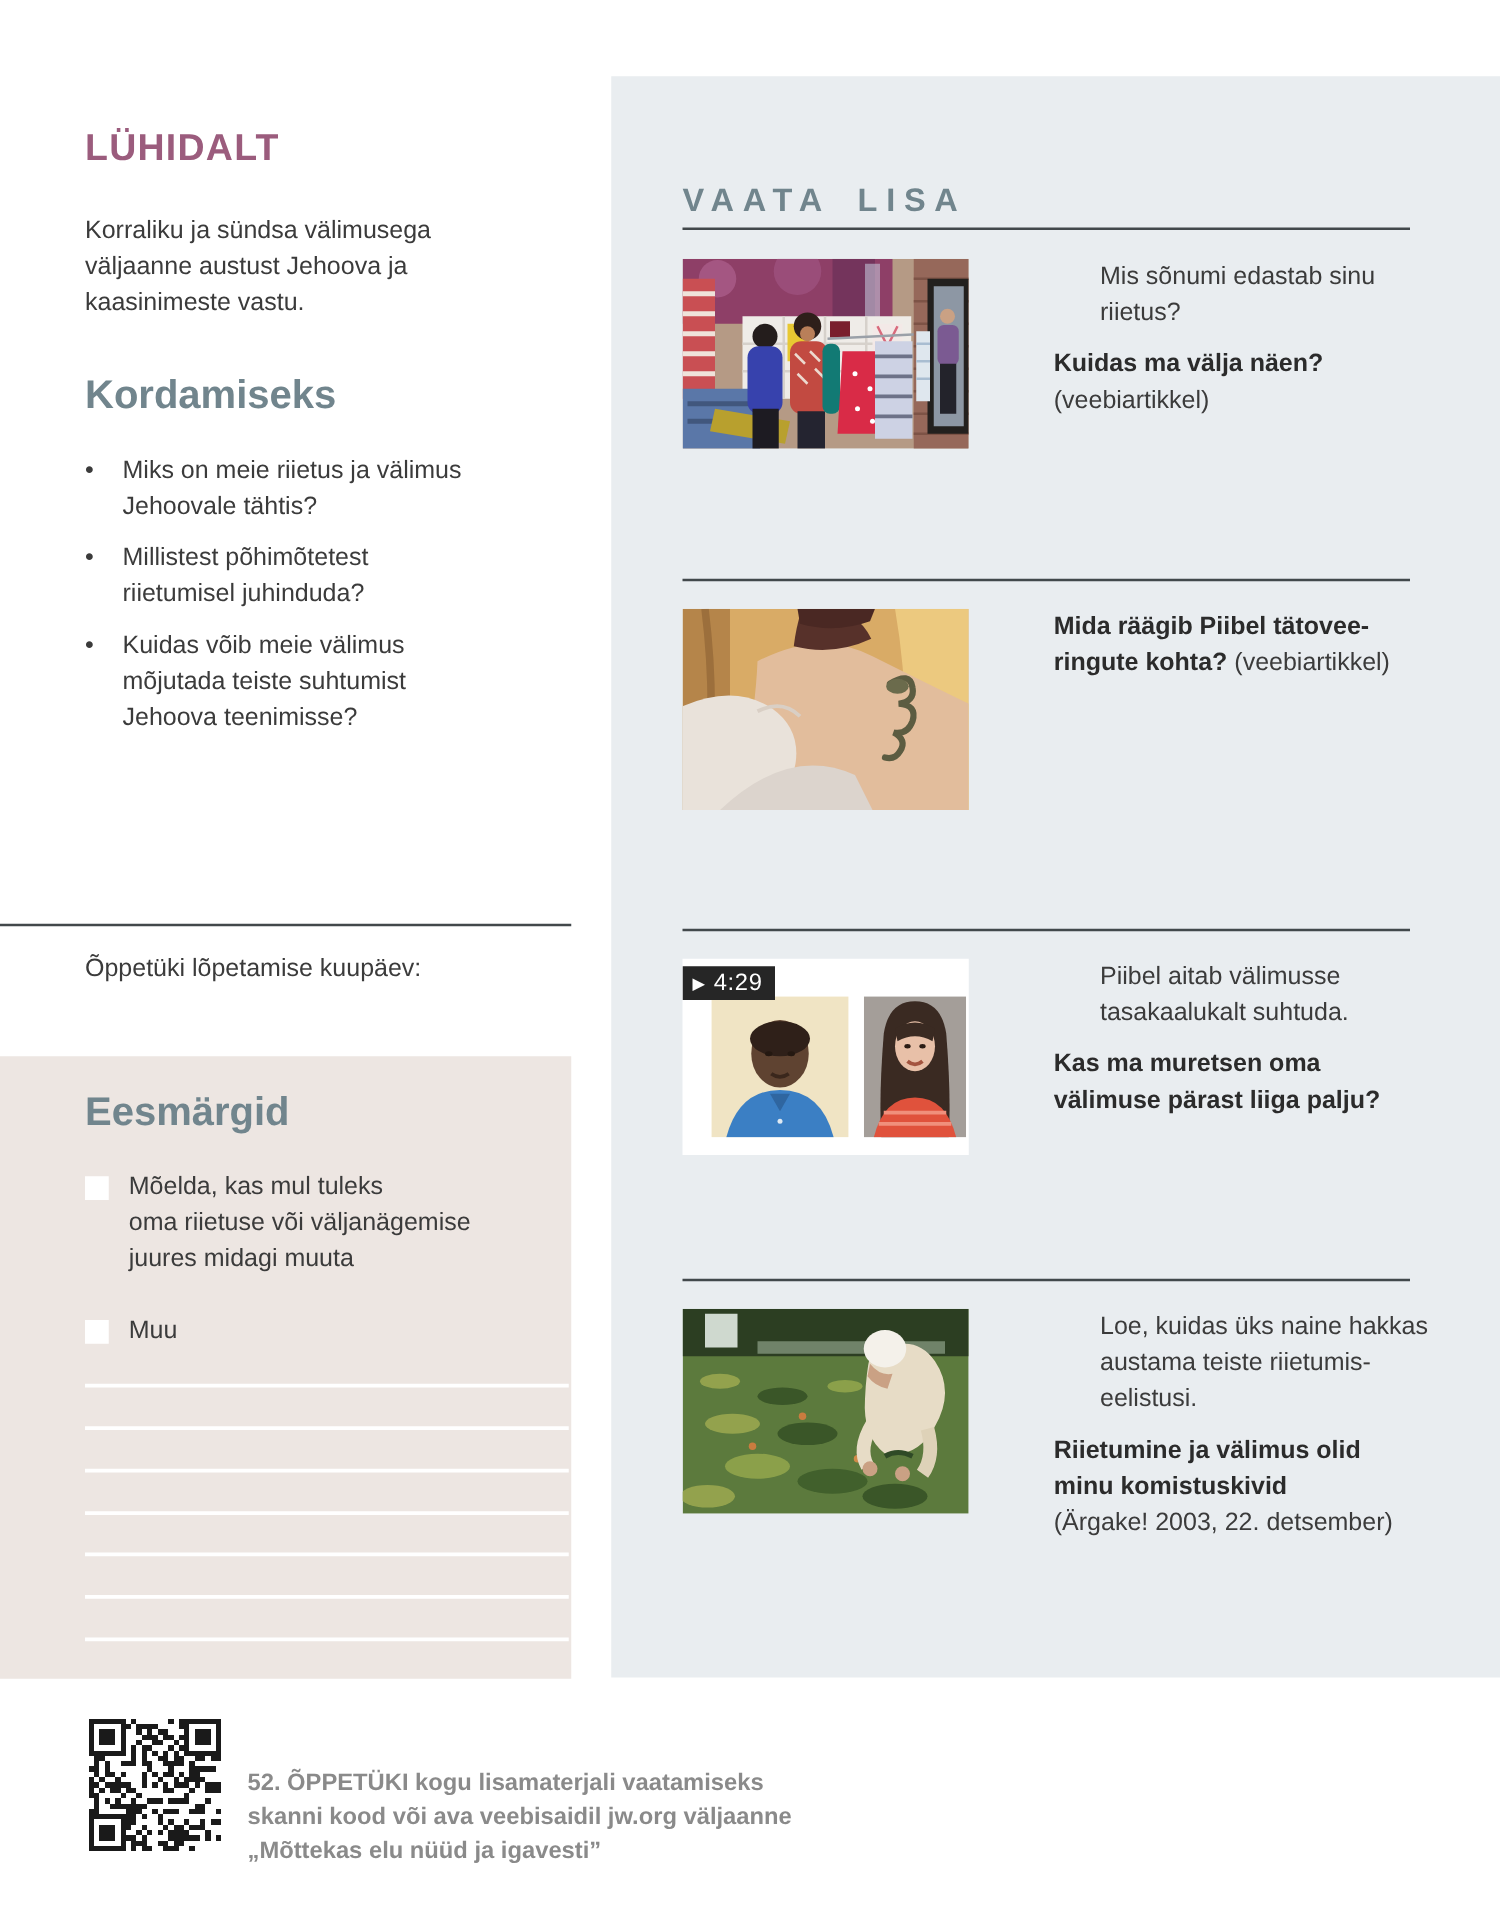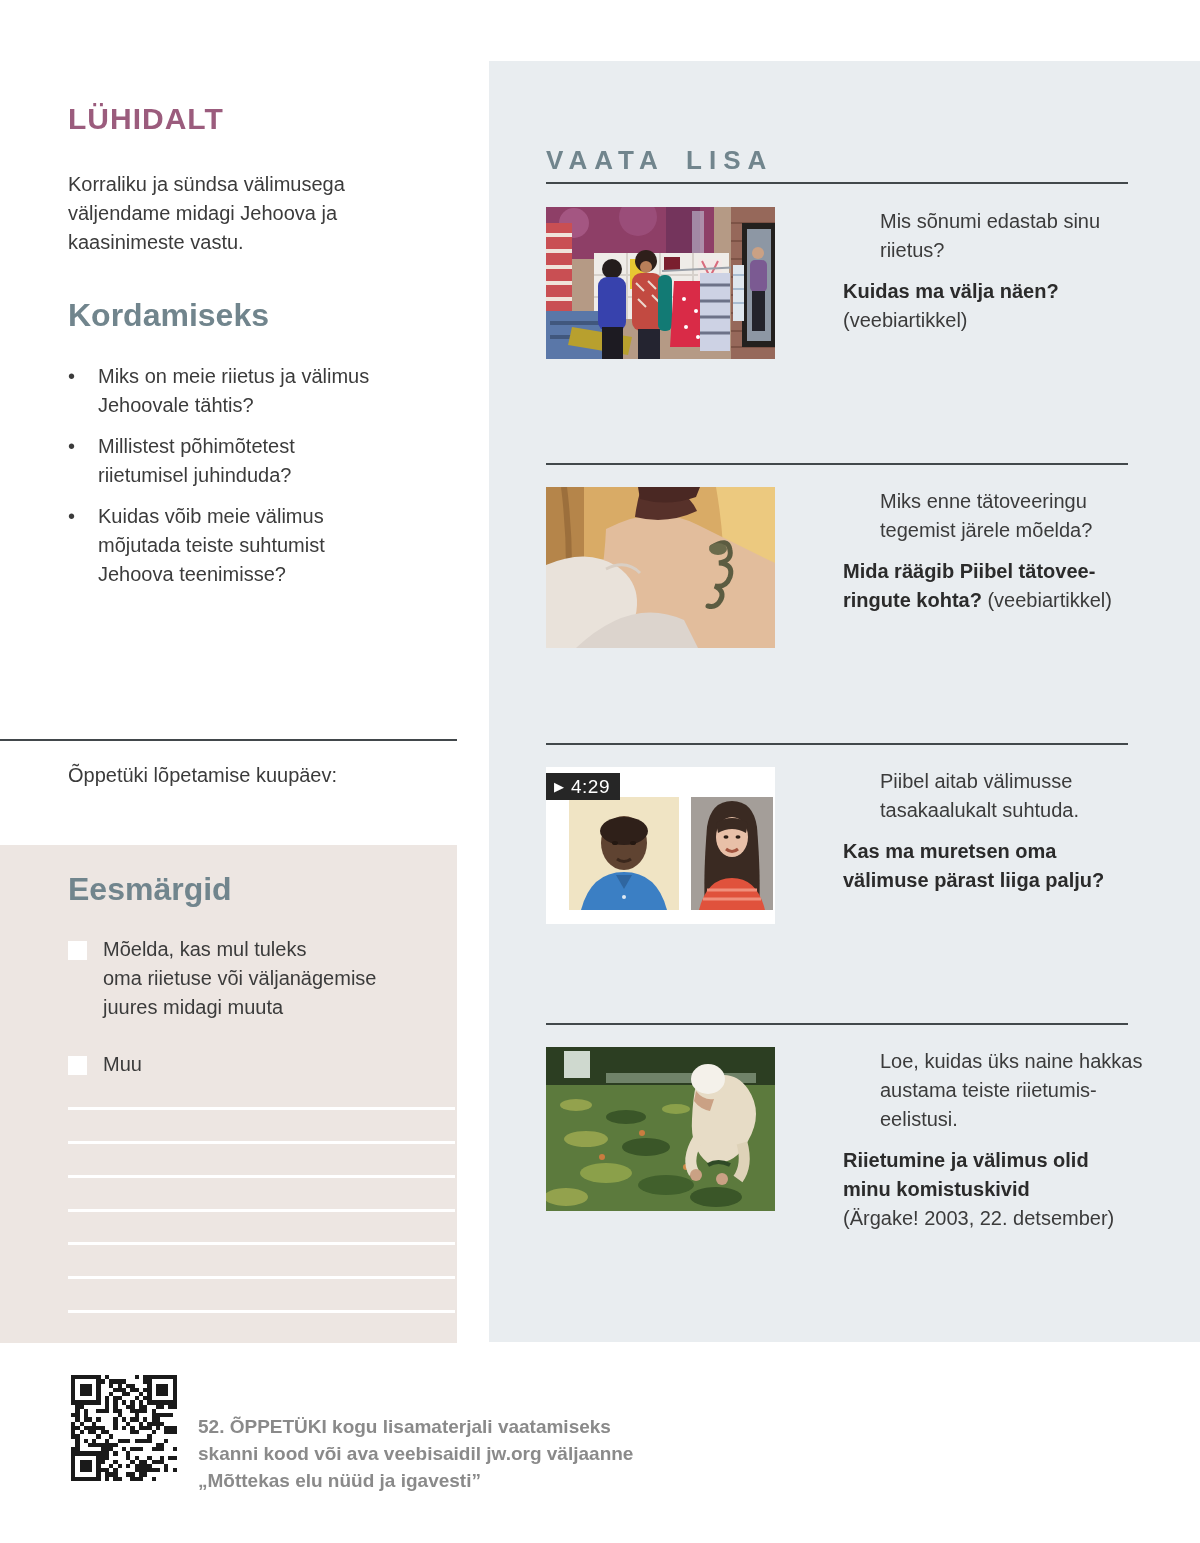--- a/index.html
+++ b/index.html
@@ -65,21 +65,21 @@
   .footer-caption{position:absolute;left:198px;top:1413px;width:470px;font-size:19px;font-weight:700;
     line-height:27px;color:var(--caption-gray);}
 </style>
 </head>
 <body>
 
 <div class="page">
 
   <h1 class="brief-title">LÜHIDALT</h1>
   <p class="brief-body pre">Korraliku ja sündsa välimusega
-väljendame midagi Jehoova ja
+väljaanne austust Jehoova ja
 kaasinimeste vastu.</p>
 
   <h2 class="h-slate review-title">Kordamiseks</h2>
   <ul class="review-list">
     <li>
       <span class="bullet">•</span>
       <span class="pre">Miks on meie riietus ja välimus
 Jehoovale tähtis?</span>
     </li>
     <li>
@@ -197,22 +197,20 @@
           <path d="M95 2q42-8 56 22-30 14-62 6 2-16 6-28z" fill="#57312a"></path>
           <path d="M92 0h62l-4 10q-28 10-56 2z" fill="#4a2823"></path>
           <path d="M0 78q42-18 72 2 36 26 4 81H0z" fill="#e9e2da"></path>
           <path d="M30 161q55-52 108-28l14 28z" fill="#dcd4cd"></path>
           <path d="M60 82q20-10 34 4" stroke="#d9cfc5" stroke-width="3" fill="none"></path>
           <path d="M166 60q16-10 18 3 2 11-11 13 15 1 11 14-4 11-15 9 11 6 5 15-4 7-12 5" stroke="#5c5c41" stroke-width="5" fill="none" stroke-linecap="round"></path>
           <ellipse cx="172" cy="62" rx="9" ry="6" fill="#6b6b4c"></ellipse>
         </svg>
       </div>
       <div class="vl-text">
-        <p class="vl-desc pre">Miks enne tätoveeringu
-tegemist järele mõelda?</p>
         <p class="vl-link"><b class="pre">Mida räägib Piibel tätovee-
 ringute kohta?</b><span class="pre"> (veebiartikkel)</span></p>
       </div>
     </div>
 
     <div class="vl-row" style="top:706px">
       <div class="vl-thumb thumb-video" style="height:157px">
         <div class="portrait p-left">
           <svg viewBox="0 0 110 113" preserveAspectRatio="none">
             <rect width="110" height="113" fill="#f0e4c4"></rect>

